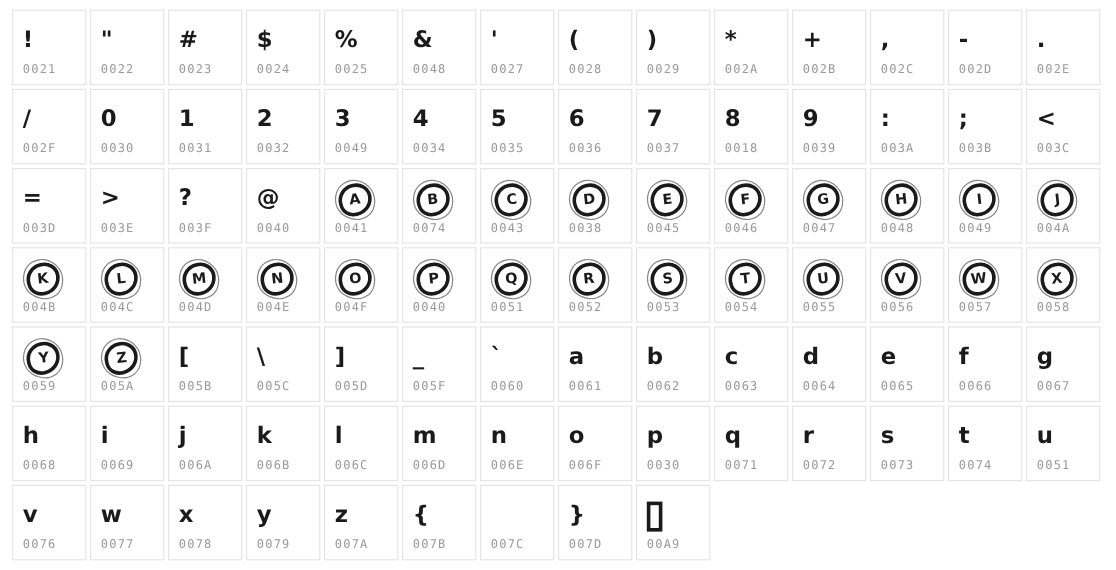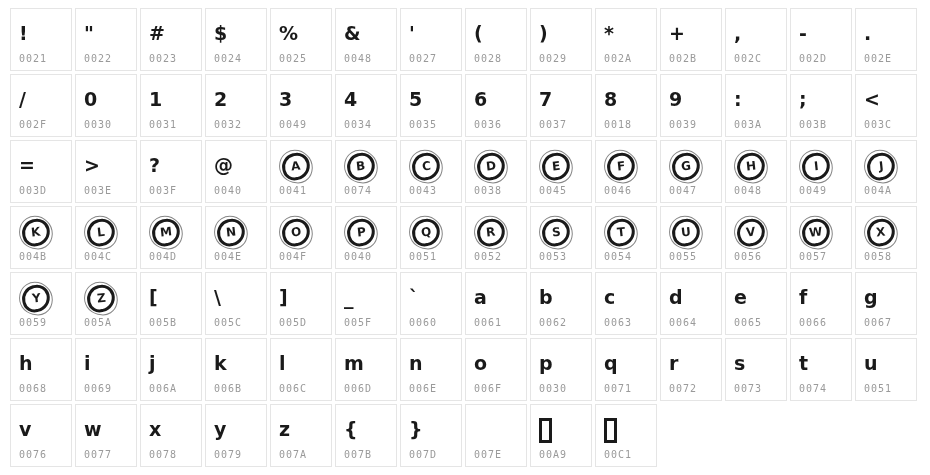--- a/index.html
+++ b/index.html
@@ -676,35 +676,29 @@
         </div>
         <div class="code">007A</div>
       </div>
       <div class="cell">
         <div class="glyph-box">
           <span class="g">{</span>
         </div>
         <div class="code">007B</div>
       </div>
       <div class="cell">
+        <div class="glyph-box"></div>
+        <div class="code">007C</div>
+      </div>
+      <div class="cell">
         <div class="glyph-box">
           <span class="g">}</span>
         </div>
         <div class="code">007D</div>
       </div>
       <div class="cell">
-        <div class="glyph-box"></div>
-        <div class="code">007E</div>
-      </div>
-      <div class="cell">
         <div class="glyph-box">
           <span class="bx"></span>
         </div>
         <div class="code">00A9</div>
-      </div>
-      <div class="cell">
-        <div class="glyph-box">
-          <span class="bx"></span>
-        </div>
-        <div class="code">00C1</div>
       </div>
     </div>
   </div>
 
 </body></html>

